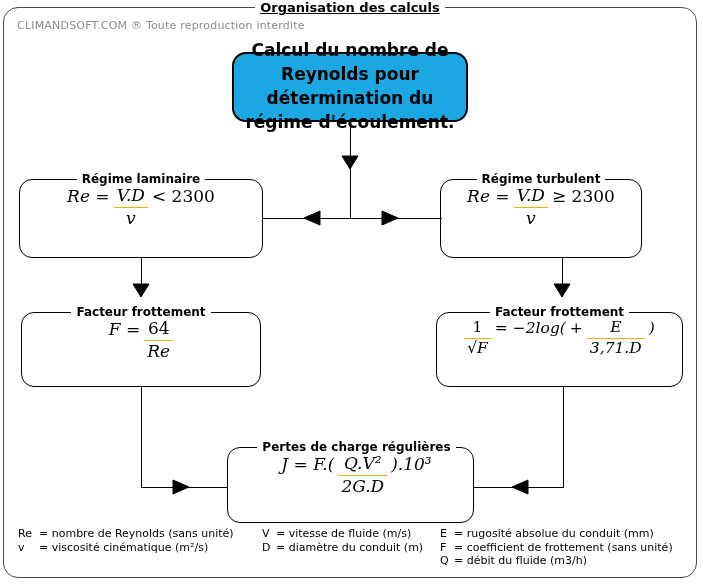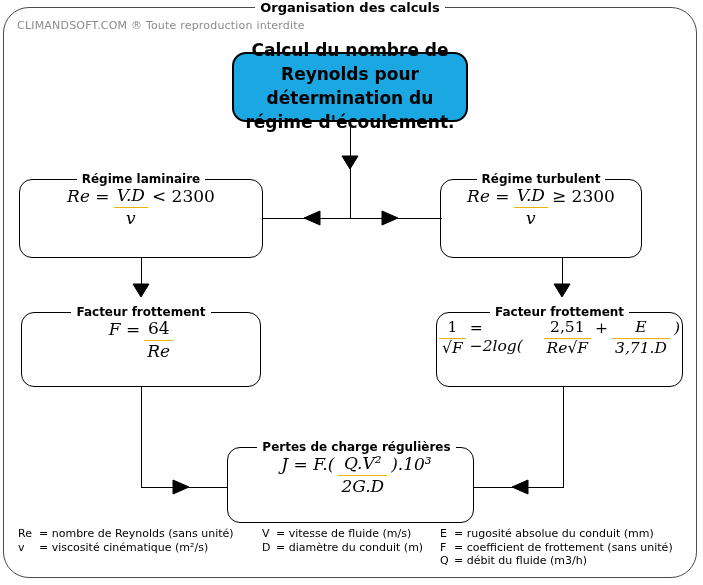--- a/index.html
+++ b/index.html
@@ -8,21 +8,21 @@
     font-family:"DejaVu Sans","Liberation Sans",sans-serif;color:#000;
     overflow:hidden;
   }
   
   fieldset{margin:0;padding:0;box-sizing:border-box;position:absolute;background:transparent;}
   fieldset legend{
     font-weight:bold;padding:0 5px;margin:0 auto;text-align:center;white-space:nowrap;
   }
   #outer-frame{
     left:3px;top:0px;width:694px;height:578px;
-    border:1px solid #4a4a4a;border-radius:26px;
+    border:1px solid #4a4a4a;border-radius:15px;text-decoration:underline;
   }
   #outer-frame legend{font-size:13px;}
   .copyright{
     position:absolute;left:17px;top:19px;font-size:11px;color:#8c8c8c;
     letter-spacing:0.2px;white-space:nowrap;
   }
   
   .start-box{
     position:absolute;left:232px;top:52px;width:236px;height:70px;box-sizing:border-box;
     background:#1ba7e2;border:2px solid #000;border-radius:14px;
@@ -131,24 +131,20 @@
   </fieldset>
 
   <fieldset class="flow-box" id="box-friction-turb">
     <legend>Facteur frottement</legend>
     <div class="formula-area">
       <span class="frac">
         <span class="num mn">1</span>
         <span class="den mi">√F</span>
       </span>
       <span class="mi">= −2log(</span>
-      <span class="frac">
-        <span class="num mn">2,51</span>
-        <span class="den mi">Re√F</span>
-      </span>
       <span class="mn">+</span>
       <span class="frac">
         <span class="num mi">E</span>
         <span class="den mi">3,71.D</span>
       </span>
       <span class="mi">)</span>
     </div>
   </fieldset>
 
   <fieldset class="flow-box" id="box-losses">

